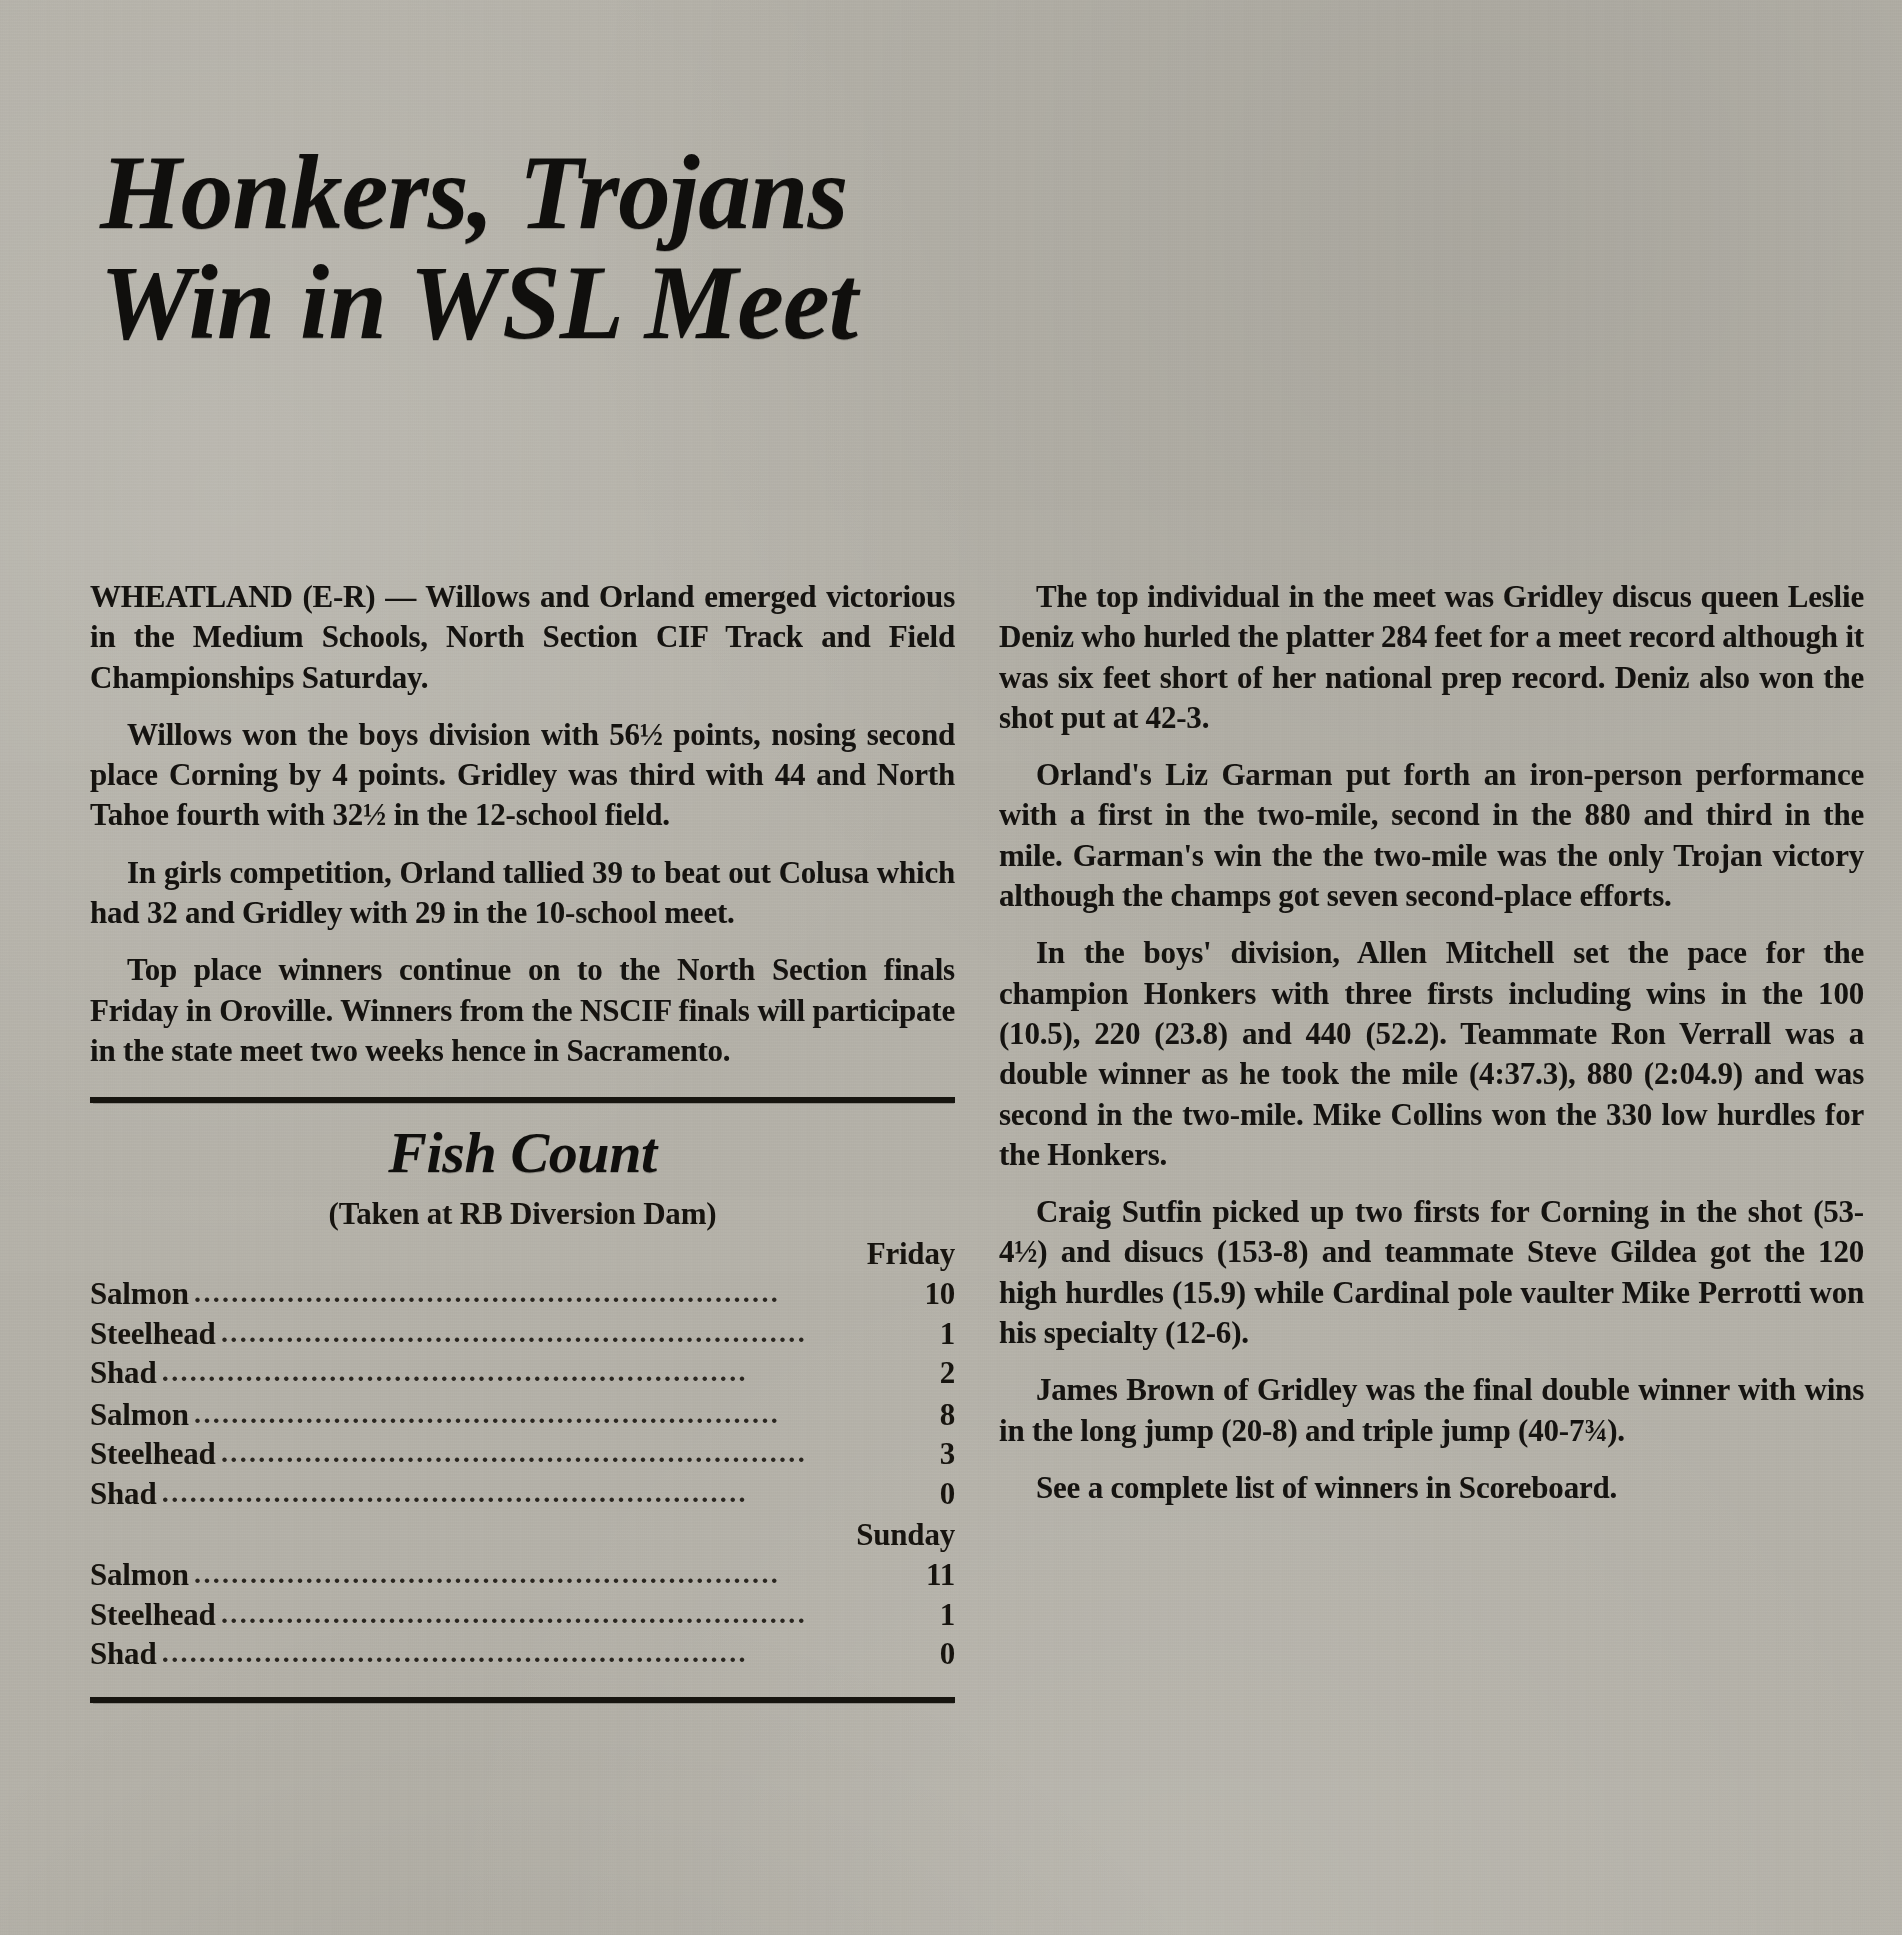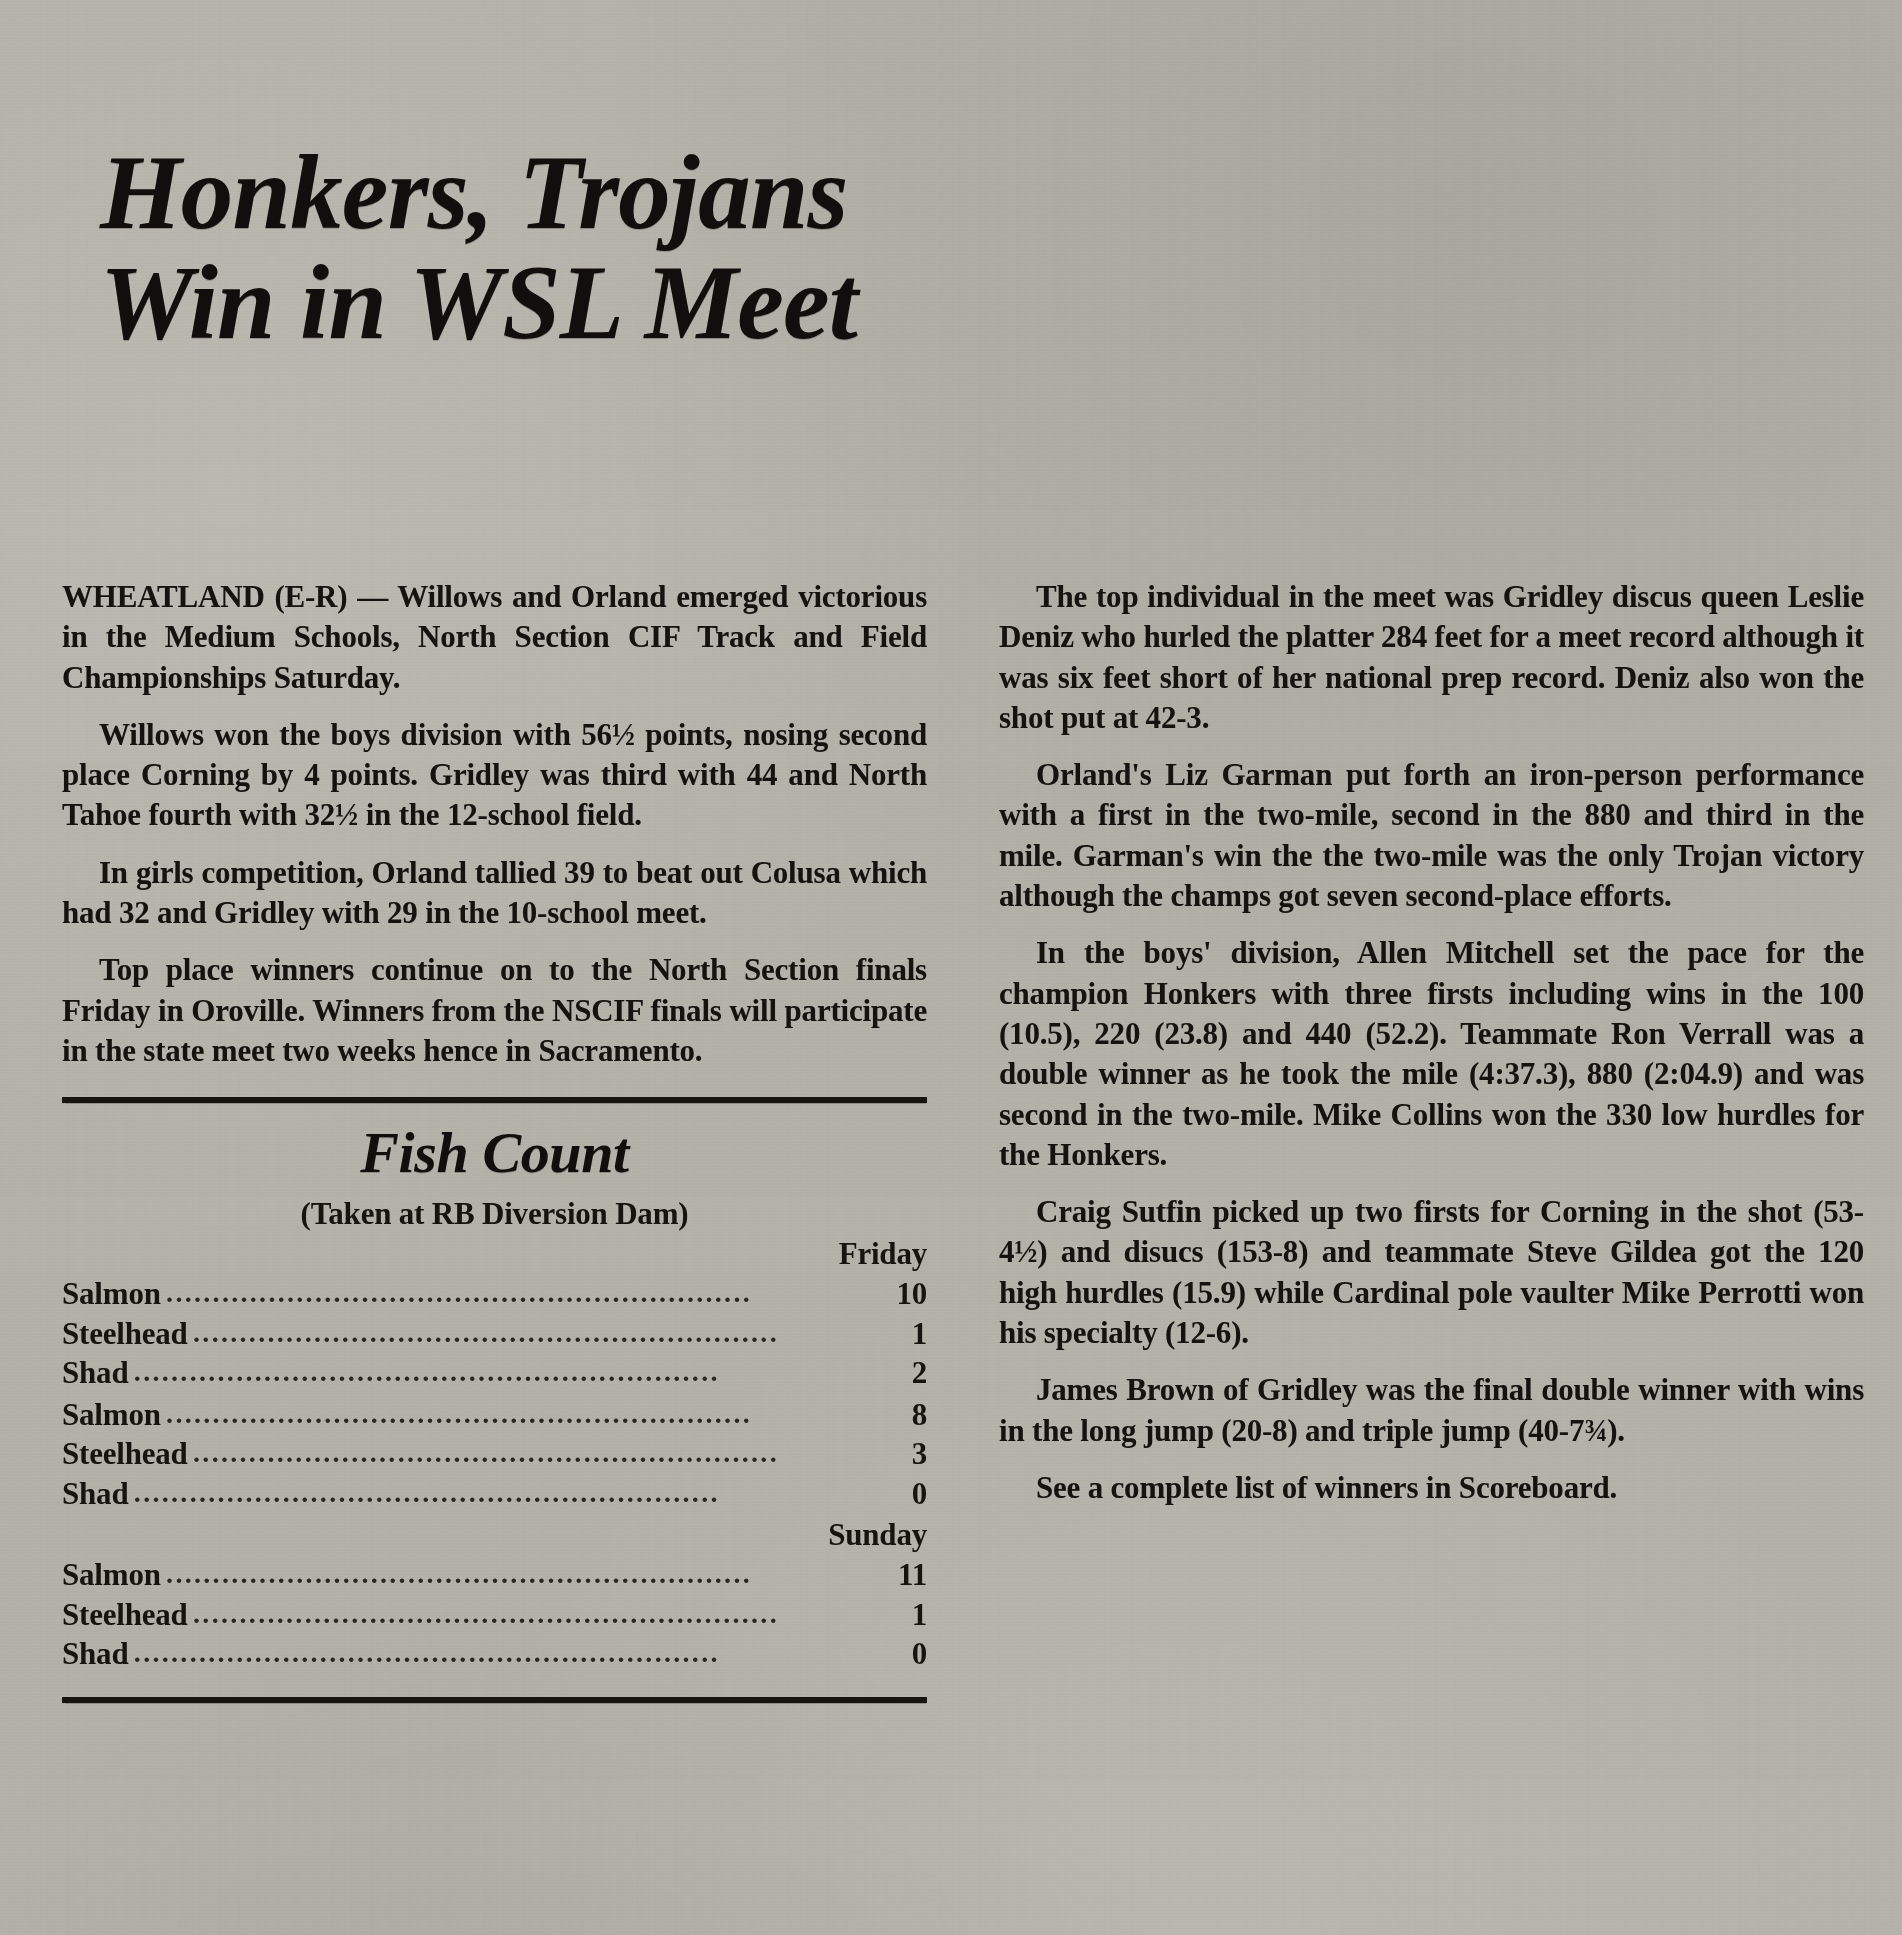--- a/index.html
+++ b/index.html
@@ -58,21 +58,21 @@
     left: 0;
     top: 577px;
     width: 1903px;
     height: 2091px;
   }
   .col {
     position: absolute;
     top: 0;
     width: 865px;
   }
-  .col-left { left: 62px; }
+  .col-left { left: 90px; }
   .col-right { left: 999px; }
 
   p.body {
     margin: 0 0 17px 0;
     font-family: "Liberation Serif", serif;
     font-size: 31px;
     line-height: 1.30;
     color: #151310;
     text-align: justify;
     text-indent: 37px;

